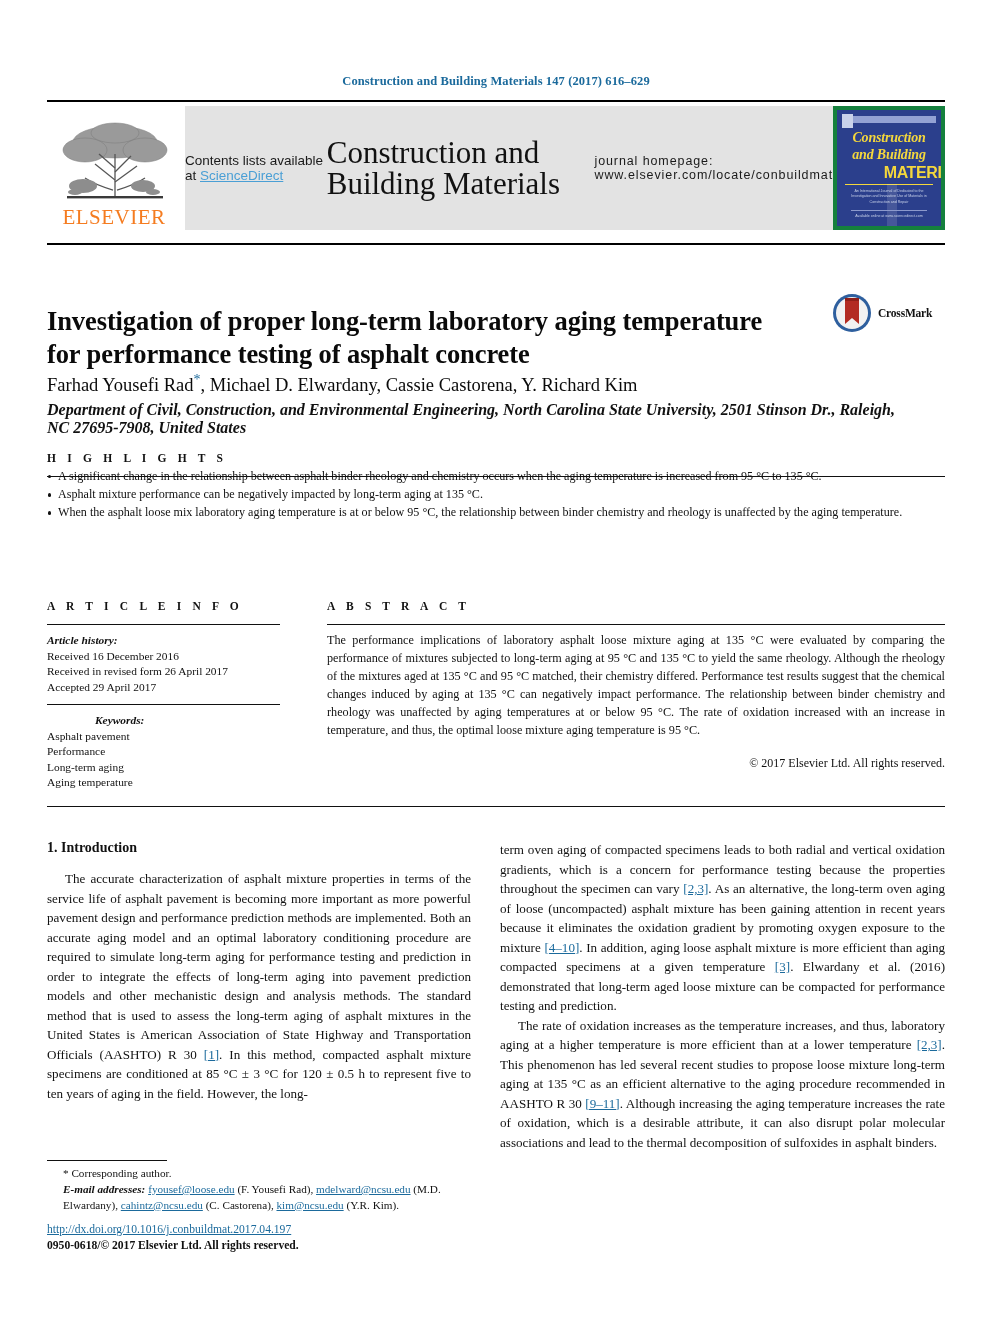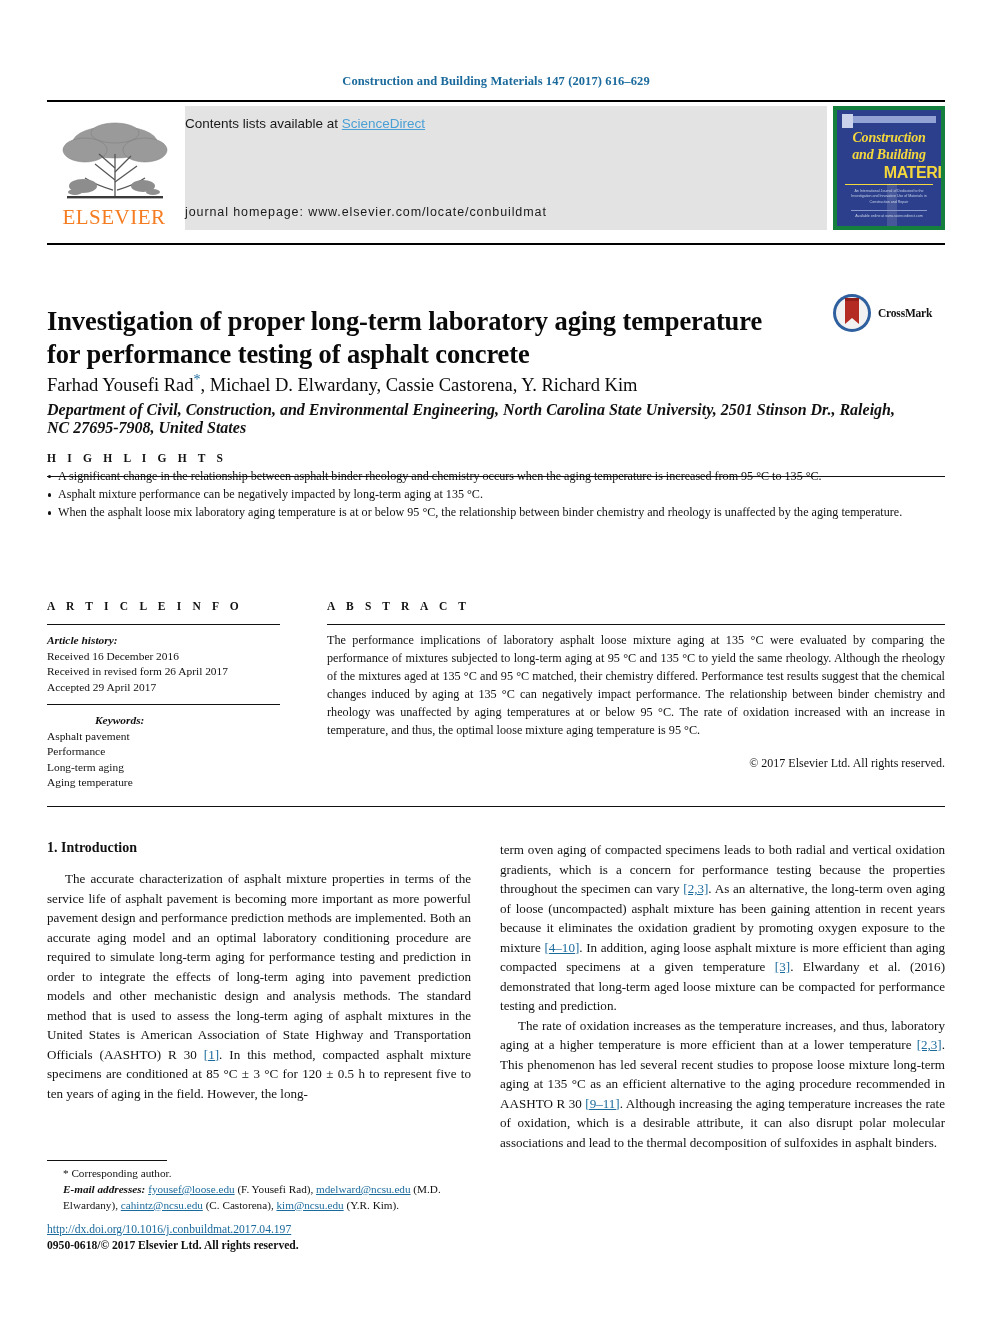--- a/index.html
+++ b/index.html
@@ -67,25 +67,24 @@
     font-size: 21px;
     letter-spacing: .5px;
     color: #f57c20;
     line-height: 1;
     margin-top: 1px;
   }
   .journal-band {
     flex: 1 1 auto;
     background: #e3e3e3;
     margin-left: 4px;
-    margin-right: 6px;
     position: relative;
     display: flex;
-    flex-direction: column;
-    align-items: flex-start;
+    flex-direction: row;
+    align-items: center;
     justify-content: space-between;
     padding: 10px 0 11px 0;
   }
   .contents-line {
     font-family: "Liberation Sans", sans-serif;
     font-size: 13.5px;
     color: #1a1a1a;
   }
   .contents-line .sd { color: #4a9fd5; }
   .journal-name {
@@ -363,20 +362,21 @@
             <ellipse cx="98" cy="72" rx="7" ry="3"></ellipse>
           </g>
         </svg>
         <div class="elsevier-word">ELSEVIER</div>
       </div>
 
       <div class="journal-band">
         <div class="contents-line">
           <span>Contents lists available at </span><a class="sd" href="#">ScienceDirect</a>
         </div>
+        <div class="journal-name">Construction and Building Materials</div>
         <div class="journal-home">journal homepage: www.elsevier.com/locate/conbuildmat</div>
       </div>
 
       <div class="cover">
         <div class="cover-topbar"></div>
         <div class="cover-stamp"></div>
         <div class="cover-t1">Construction</div>
         <div class="cover-t2">and Building</div>
         <div class="cover-t3">MATERIALS</div>
         <div class="cover-rule"></div>

